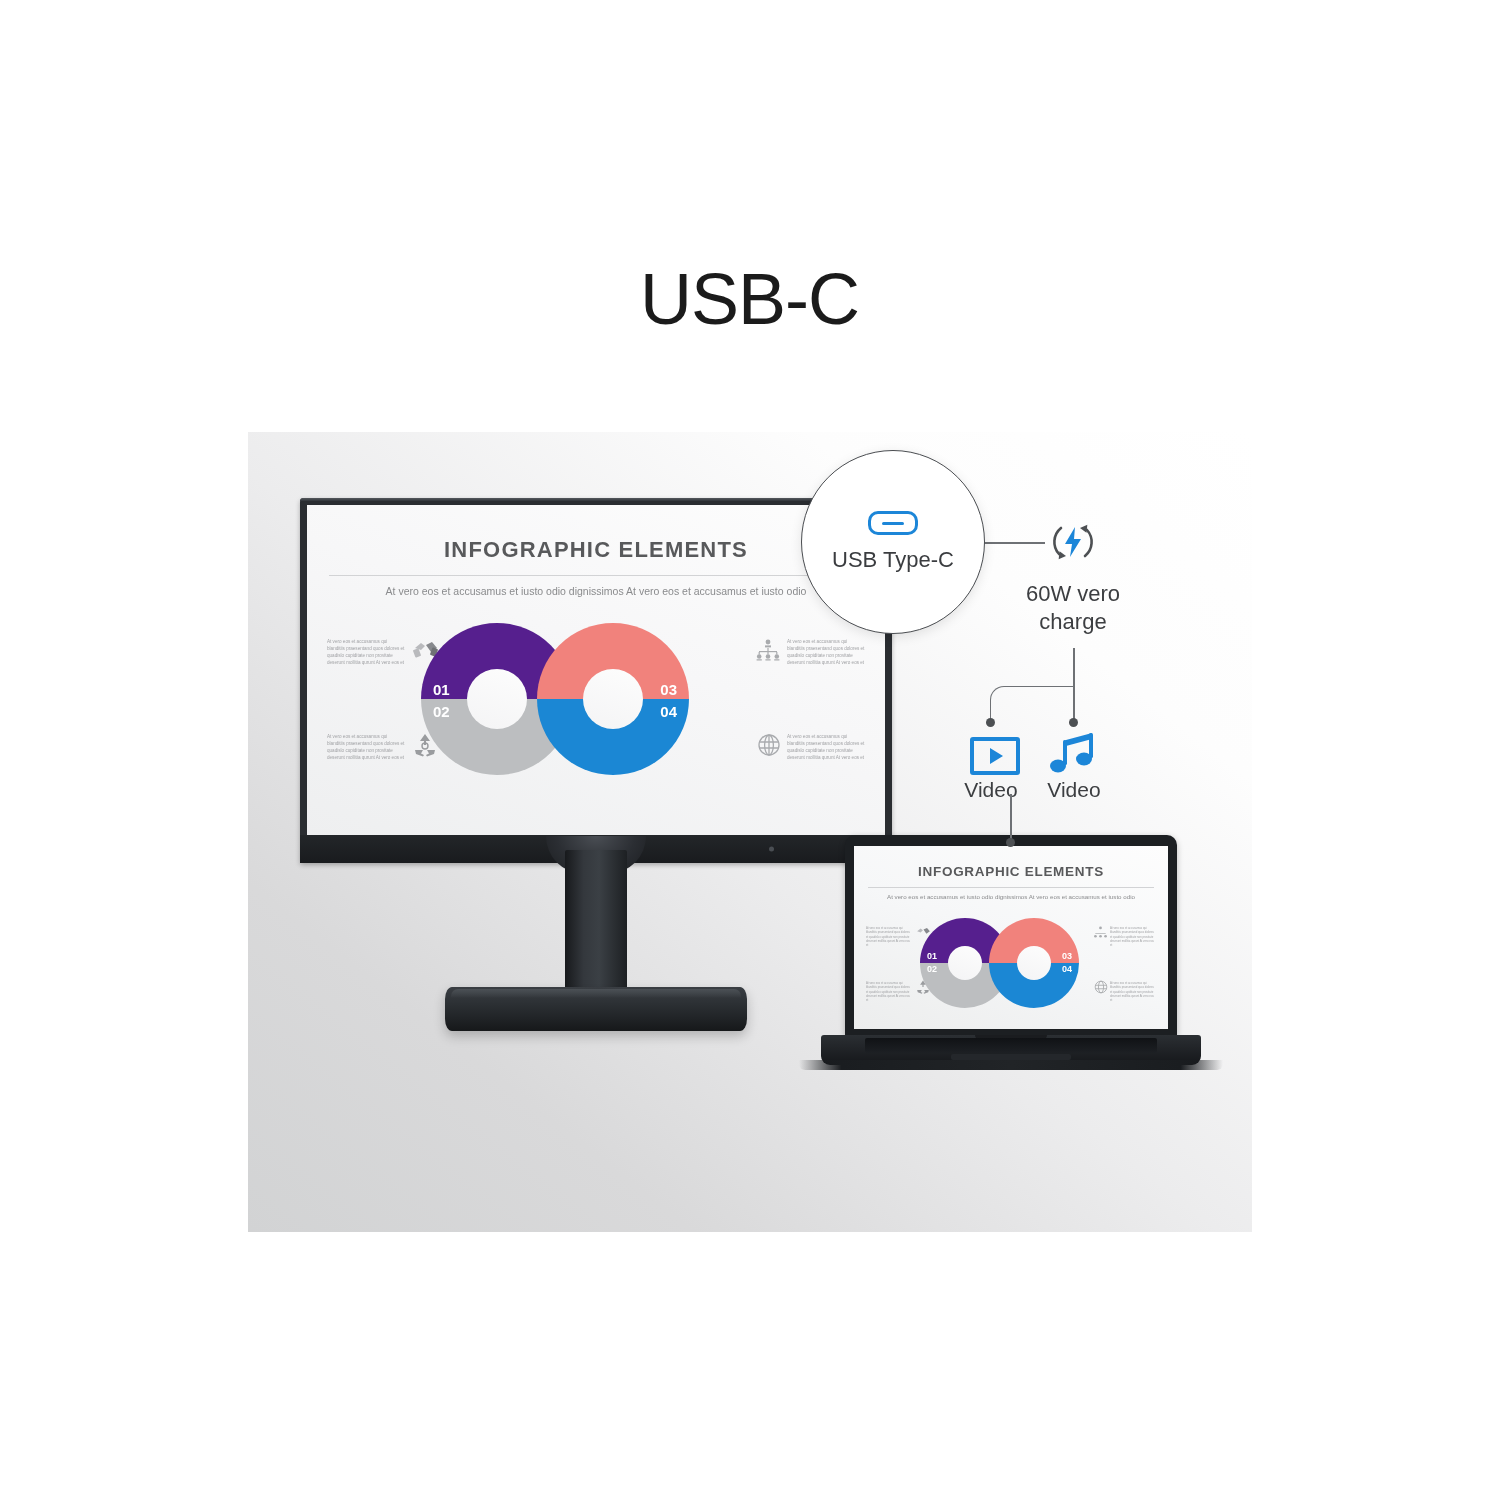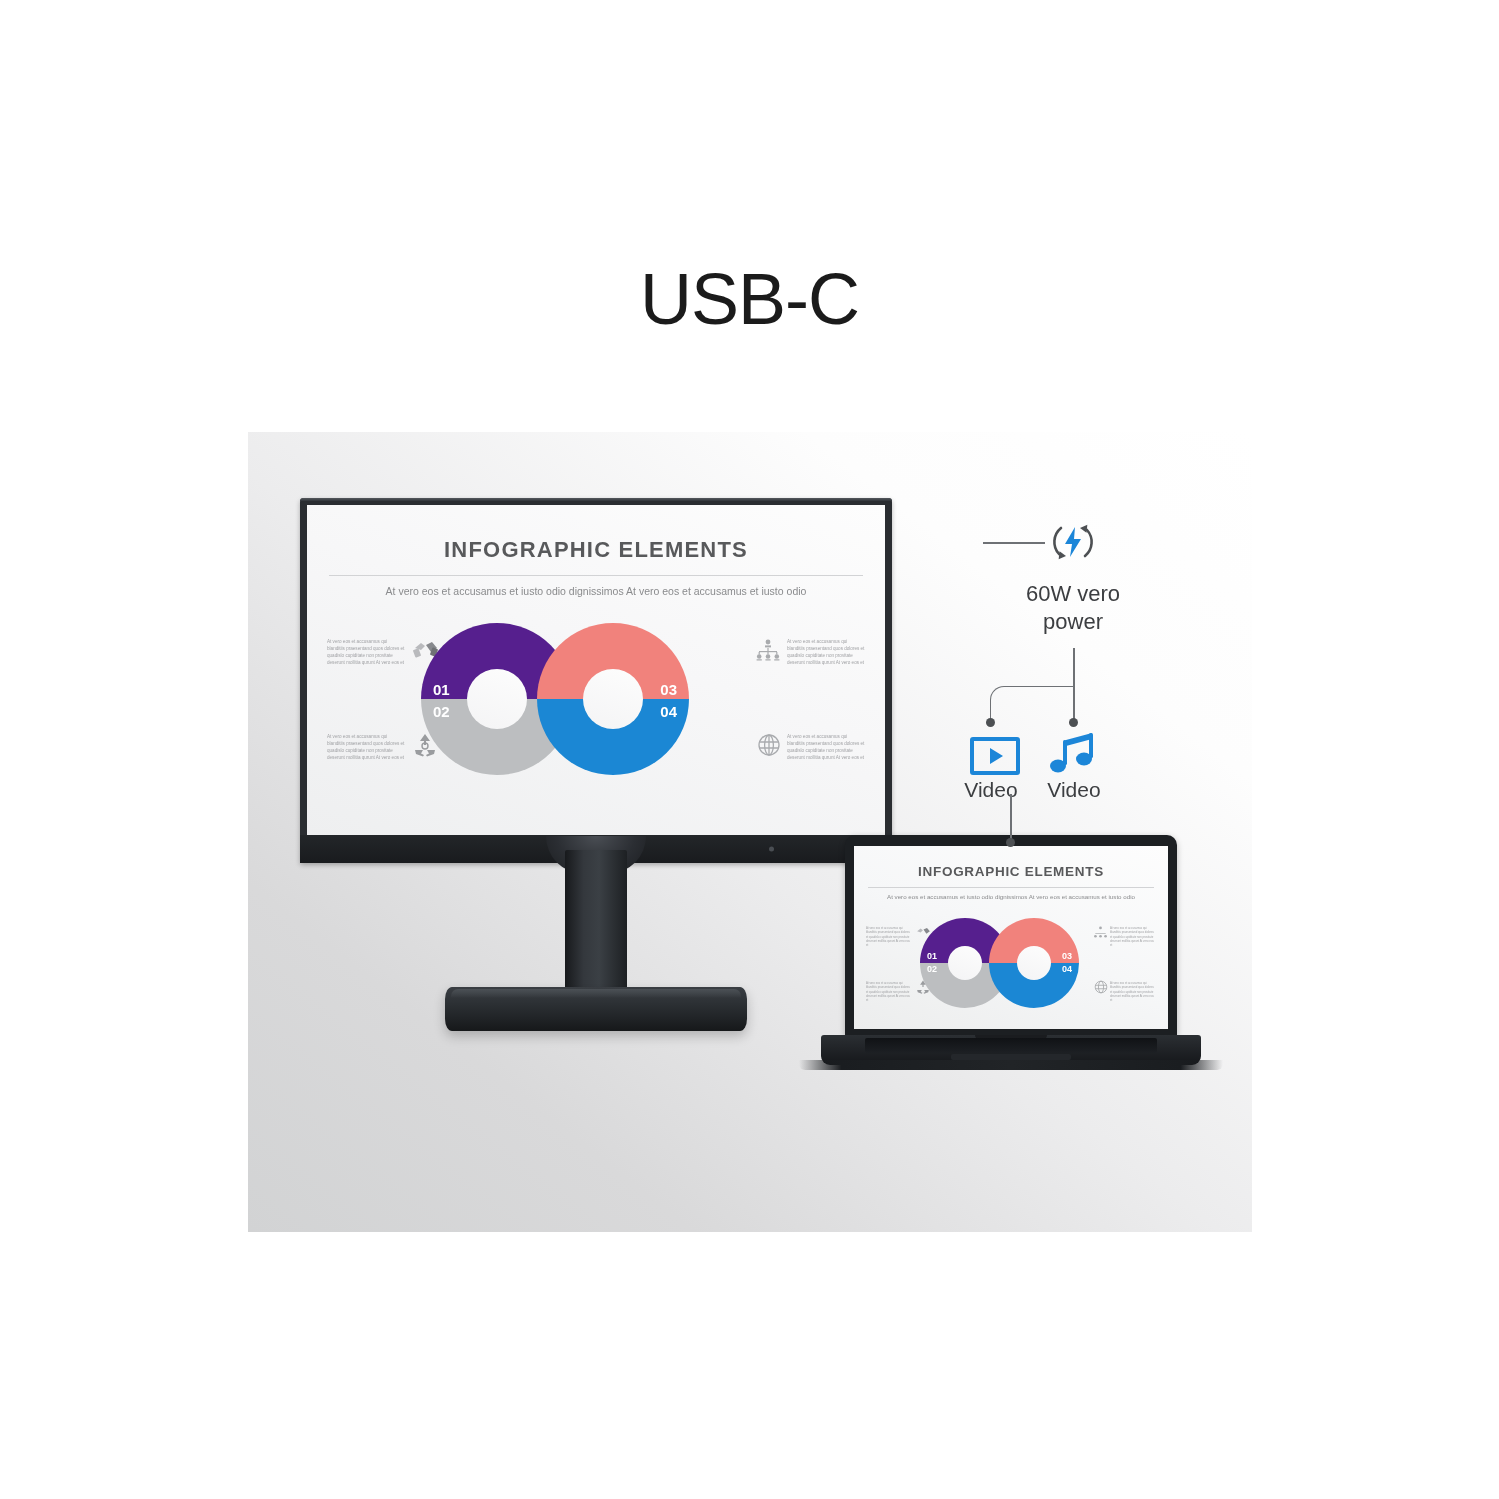--- a/index.html
+++ b/index.html
@@ -341,33 +341,39 @@
 
     <div class="conn v" style="left:825px;top:216px;height:74px;"></div>
     <div class="dot" style="left:821px;top:286px;"></div>
 
     <div class="elbow" style="left:742px;top:254px;width:84px;height:36px;"></div>
     <div class="dot" style="left:738px;top:286px;"></div>
 
     <div class="conn v" style="left:762px;top:362px;height:50px;"></div>
     <div class="dot" style="left:758px;top:406px;"></div>
 
+    <div class="callout">
+      <div class="usbc-port">
+          <i></i>
+        </div>
+      <div class="callout-label">USB Type-C</div>
+    </div>
 
     <svg class="charge-icon" style="left:797px;top:82px;" width="56" height="56" viewBox="0 0 56 56">
       <g fill="none" stroke="#4d5053" stroke-width="2.6" stroke-linecap="round">
         <path d="M42 16 A18 18 0 0 1 40 42"></path>
         <path d="M14 40 A18 18 0 0 1 16 14"></path>
       </g>
       <path d="M40 10 L44 17 L36 17 Z" fill="#4d5053" transform="rotate(36 40 14)"></path>
       <path d="M16 46 L12 39 L20 39 Z" fill="#4d5053" transform="rotate(36 16 42)"></path>
       <path d="M30 13 L20 30 L27 30 L25 43 L36 25 L29 25 Z" fill="#1c86d8"></path>
     </svg>
     <div class="feat-label" style="left:745px;top:148px;width:160px;font-size:22px;">
       <div>60W vero</div>
-      <div>power</div>
+      <div>charge</div>
     </div>
 
     <div class="vid-icon" style="left:722px;top:305px;">
         <i></i>
       </div>
     <div class="feat-label" style="left:693px;top:345px;width:100px;font-size:21px;">Video</div>
 
     <svg class="aud-icon" style="left:800px;top:298px;" width="52" height="46" viewBox="0 0 52 46">
       <g fill="#1c86d8">
         <path d="M18 10 L44 3 L44 9 L18 16 Z"></path>

